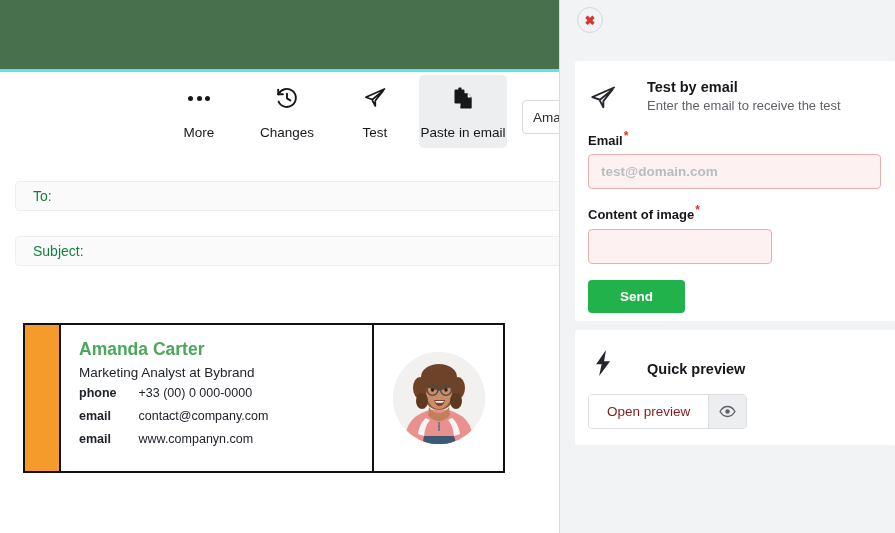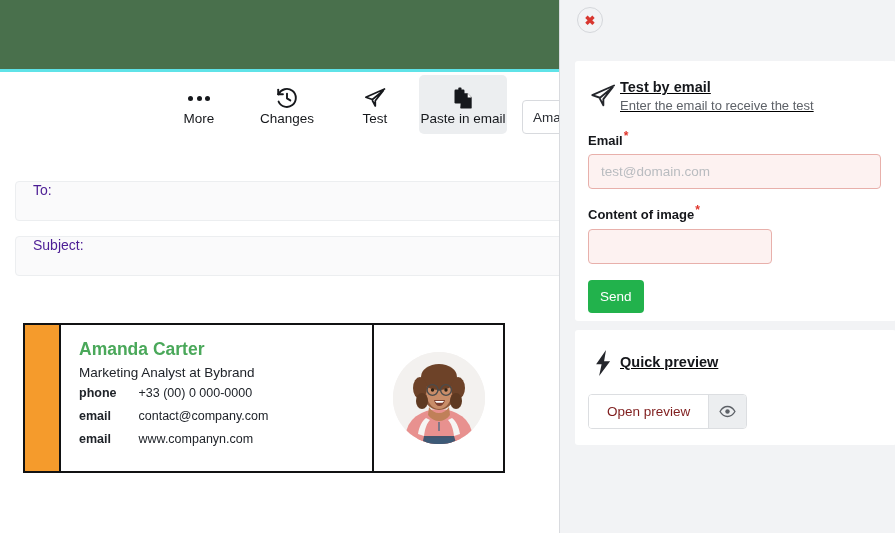--- a/index.html
+++ b/index.html
@@ -44,21 +44,21 @@
     padding-left: 155px;
     gap: 0px;
   }
   .tool-btn {
     width: 88px;
     padding: 10px 4px 8px 4px;
     display: flex;
     flex-direction: column;
     align-items: center;
     justify-content: flex-start;
-    gap: 1px;
+    gap: 15px;
     border-radius: 5px;
     cursor: pointer;
     background: transparent;
     border: none;
   }
   .tool-btn.active { background: #eceef0; }
   .tool-icon {
     height: 26px;
     display: flex;
     align-items: center;
@@ -85,29 +85,29 @@
     color: #2a2d33;
     padding: 0 10px;
     font-family: "Liberation Sans", sans-serif;
   }
 
   
   .field-row {
     position: absolute;
     left: 15px;
     width: 610px;
-    height: 40px;
+    height: 30px;
     background: #fafafb;
     border: 1px solid #eceef0;
     border-radius: 4px;
     display: flex;
-    align-items: flex-start;
+    align-items: center;
     padding: 0 17px;
     font-size: 14px;
-    color: #4c1d95;
+    color: #15803d;
   }
   #row-to { top: 181px; }
   #row-subject { top: 236px; }
 
   
   .sig-card {
     position: absolute;
     left: 23px; top: 323px;
     width: 482px; height: 150px;
     border: 2px solid #111213;
@@ -199,24 +199,23 @@
     width: 321px;
     background: #ffffff;
     border-radius: 3px;
     padding: 16px 13px 18px 13px;
   }
   #card-test { top: 61px; height: 260px; }
   #card-preview { top: 330px; height: 115px; }
 
   .card-head {
     display: flex;
-    align-items: center;
-    gap: 2px;
+    align-items: flex-end;
+    gap: 29px;
     margin-bottom: 14px;
-    text-decoration: underline;
   }
   .card-head-icon {
     flex: 0 0 auto;
     width: 30px; height: 34px;
     display: flex;
     align-items: center;
     justify-content: center;
     color: #24262b;
   }
   .card-head-text { padding-top: 1px; }
@@ -248,32 +247,32 @@
     border: 1px solid #e8b0ab;
     background: #fdf2f1;
     border-radius: 4px;
     font-size: 13.5px;
     color: #33363b;
     padding: 0 12px;
     font-family: "Liberation Sans", sans-serif;
     outline: none;
   }
   .inp::placeholder { color: #b9bcc0; }
-  #email-field { width: 293px; margin-bottom: 14px; }
+  #email-field { width: 293px; margin-bottom: 14px; font-weight: bold; }
   #content-field { width: 184px; margin-bottom: 16px; }
 
   .send-btn {
     display: inline-block;
     background: #22b24c;
     color: #ffffff;
     font-size: 13.5px;
-    font-weight: normal;
+    font-weight: bold;
     border: none;
     border-radius: 4px;
-    padding: 9px 12px;
+    padding: 9px 32px;
     cursor: pointer;
     font-family: "Liberation Sans", sans-serif;
   }
 
   .preview-group {
     display: inline-flex;
     border: 1px solid #dcdee1;
     border-radius: 4px;
     overflow: hidden;
     background: #fff;

